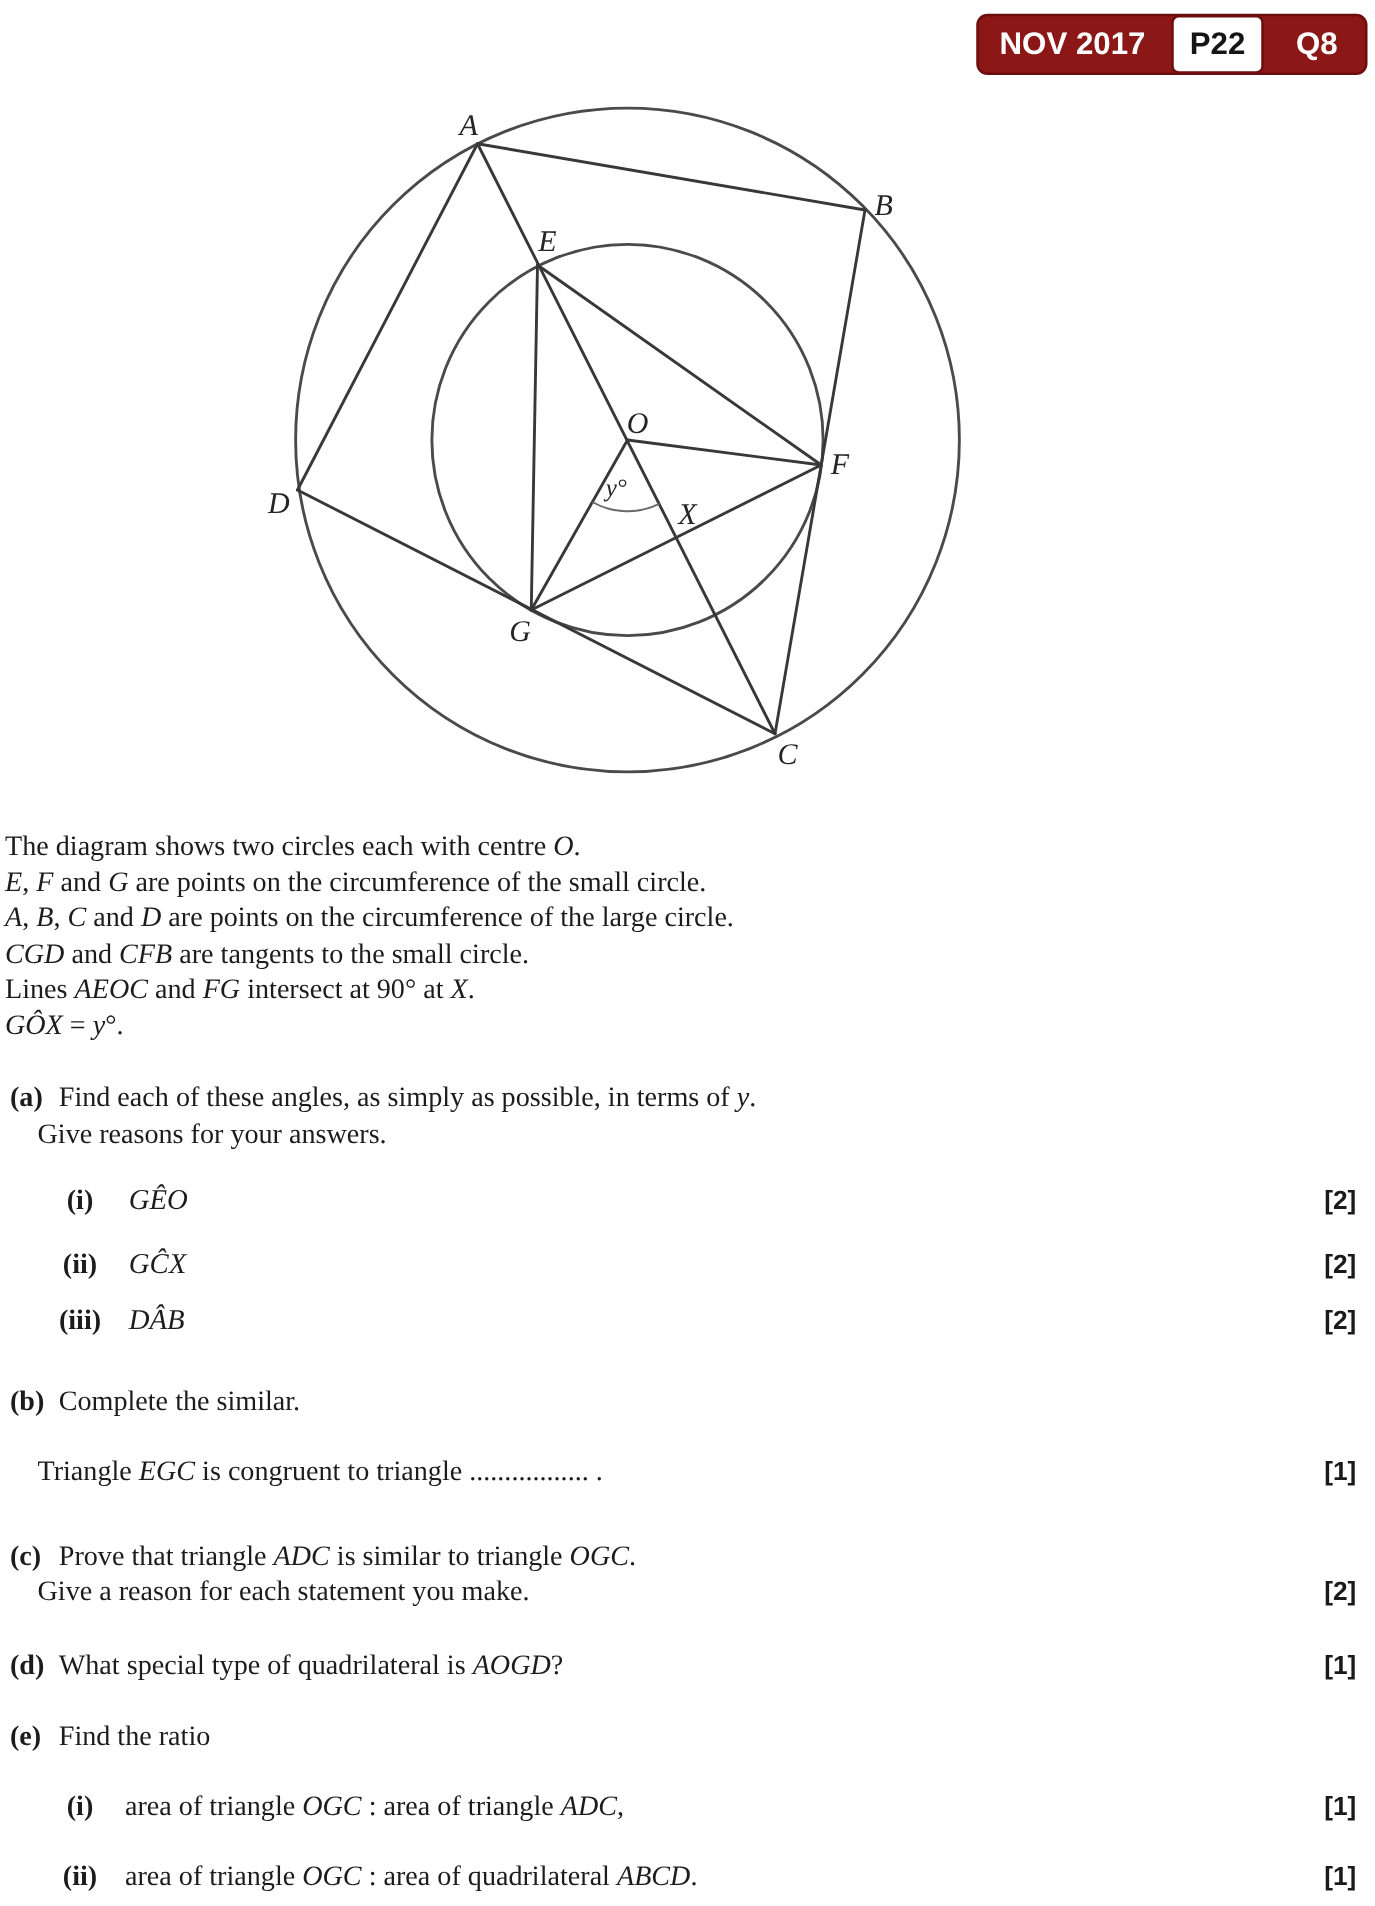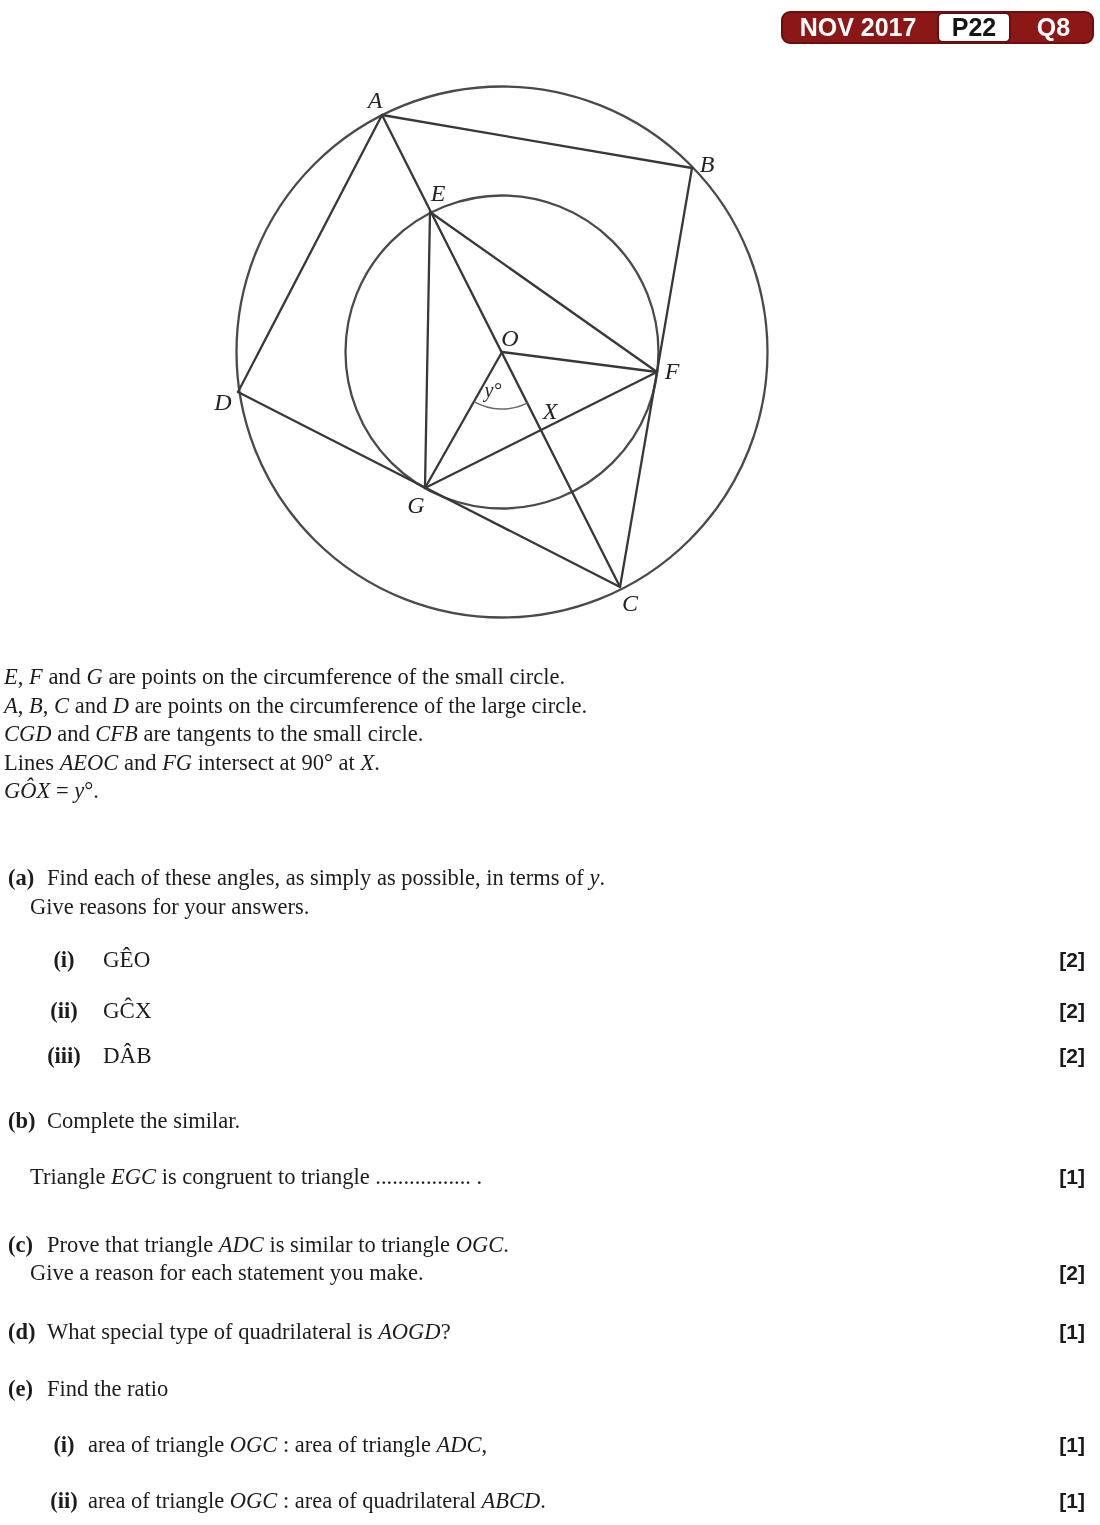--- a/index.html
+++ b/index.html
@@ -6,21 +6,21 @@
   body{
     width:1100px;height:1525px;position:relative;overflow:hidden;
     background:#ffffff;
     font-family:"Liberation Serif","DejaVu Serif",serif;
     color:#1c1c1c;
   }
   .it{font-style:italic;}
 
   
   .badge{
-    position:absolute;left:781px;top:11px;width:313px;height:33px;
+    position:absolute;left:781px;top:11px;width:313px;height:49px;
     box-sizing:border-box;border-radius:9px;
     background:var(--badge_bg,#8b1717);
     border:2px solid var(--badge_border,#6d0e0e);
     display:flex;align-items:stretch;
     font-family:"Liberation Sans","DejaVu Sans",sans-serif;
     font-weight:bold;font-size:25px;color:var(--badge_text,#ffffff);
   }
   .badge-seg{display:flex;align-items:center;justify-content:center;}
   .badge-session{flex:0 0 150px;}
   .badge-paper{
@@ -47,22 +47,22 @@
   }
   .row{
     position:absolute;left:0;width:1100px;box-sizing:border-box;
     display:flex;align-items:baseline;
     padding-right:15px;font-size:22.5px;line-height:28px;
   }
   .row .sec-label{font-weight:bold;flex:0 0 47px;padding-left:8px;box-sizing:border-box;}
   .row.cont{padding-left:30px;}
   .row.item{padding-left:40px;}
   .row .item-label{font-weight:bold;flex:0 0 48px;text-align:center;}
-  .angle-name{font-size:23px;margin-left:15px;}
-  .item-text{}
+  .angle-name{font-style:italic;font-size:23px;margin-left:15px;}
+  .item-text{margin-left:12px;}
   .mark{
     margin-left:auto;
     font-family:"Liberation Sans","DejaVu Sans",sans-serif;
     font-weight:bold;font-size:21px;color:#1a1a1a;
   }
 </style>
 </head>
 <body>
 
 <div class="badge">
@@ -94,20 +94,21 @@
   <text class="dlabel" x="223" y="410">D</text>
   <text class="dlabel" x="438" y="201">E</text>
   <text class="dlabel" x="672" y="379">F</text>
   <text class="dlabel" x="416" y="513">G</text>
   <text class="dlabel" x="510" y="346">O</text>
   <text class="dlabel" x="550" y="419">X</text>
   <text class="dlabel small" x="493" y="397">y°</text>
 </svg>
 
 <div class="desc">
+  <div><span>The diagram shows two circles each with centre </span><span class="it">O</span><span>.</span></div>
   <div><span class="it">E</span><span>, </span><span class="it">F</span><span> and </span><span class="it">G</span><span> are points on the circumference of the small circle.</span></div>
   <div><span class="it">A</span><span>, </span><span class="it">B</span><span>, </span><span class="it">C</span><span> and </span><span class="it">D</span><span> are points on the circumference of the large circle.</span></div>
   <div><span class="it">CGD</span><span> and </span><span class="it">CFB</span><span> are tangents to the small circle.</span></div>
   <div><span>Lines </span><span class="it">AEOC</span><span> and </span><span class="it">FG</span><span> intersect at 90° at </span><span class="it">X</span><span>.</span></div>
   <div><span class="it">GÔX</span><span> = </span><span class="it">y</span><span>°.</span></div>
 </div>
 
 <div class="row" style="top:864px">
   <span class="sec-label">(a)</span>
   <span><span>Find each of these angles, as simply as possible, in terms of </span><span class="it">y</span><span>.</span></span>

